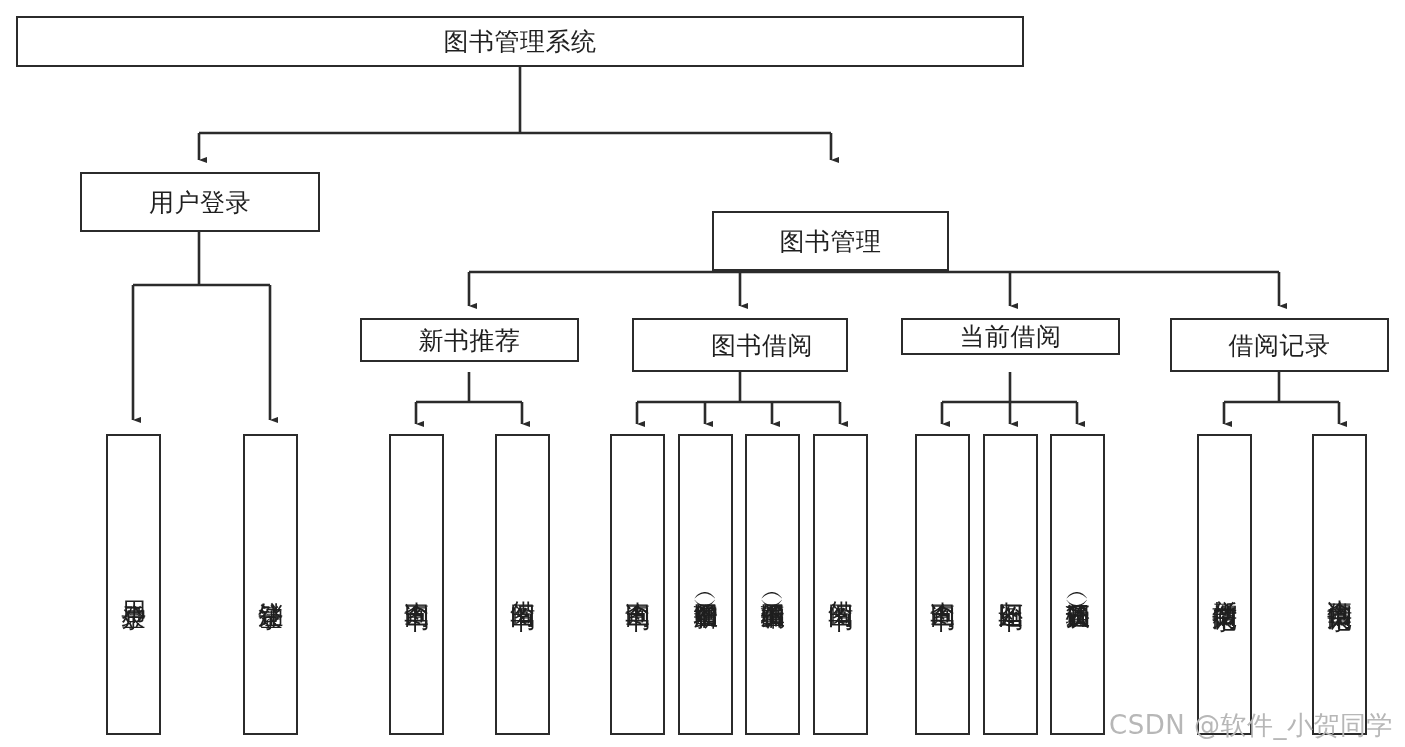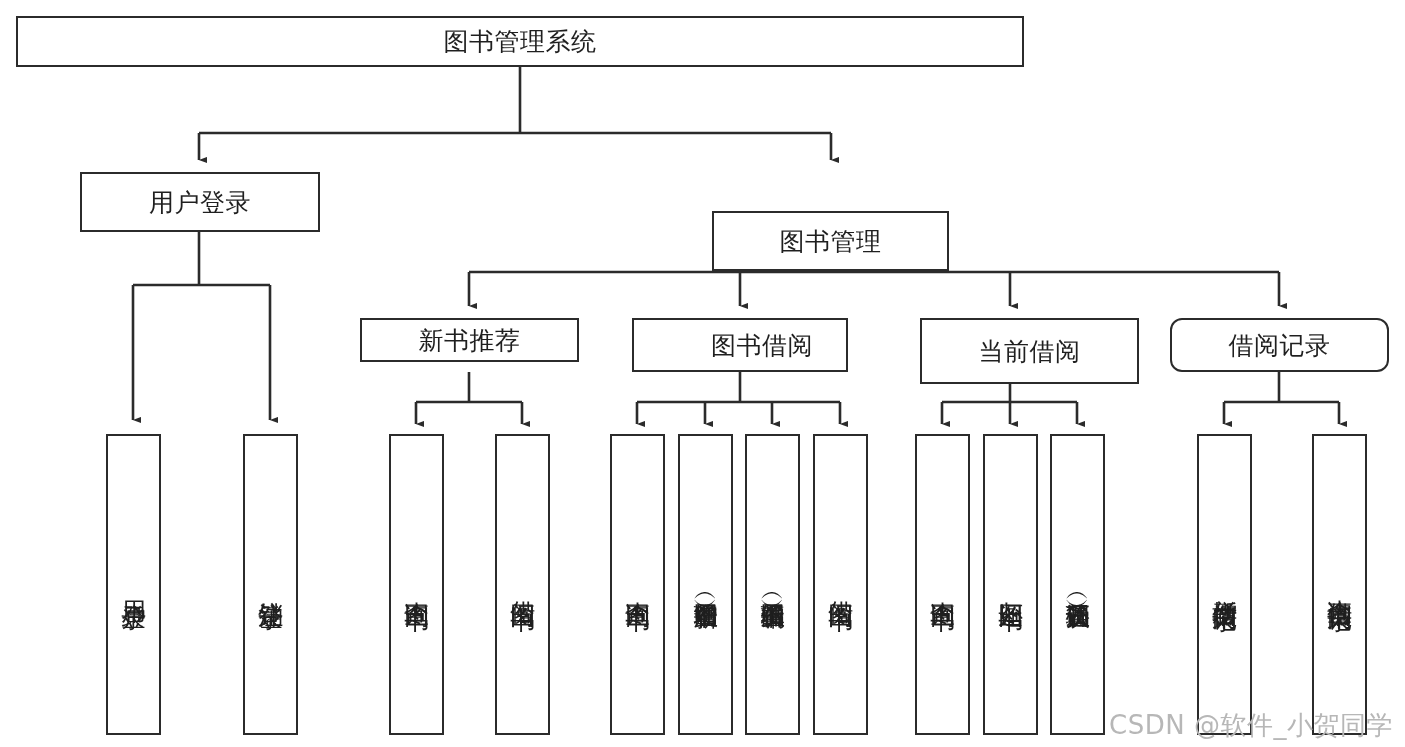--- a/index.html
+++ b/index.html
@@ -140,24 +140,24 @@
   <div class="node horiz" style="left:712px; top:172px; width:237px; height:60px;margin-top:39px;">
     <span class="label">图书管理</span>
   </div>
 
   <div class="node horiz" style="left:360px; top:318px; width:219px; height:44px;">
     <span class="label">新书推荐</span>
   </div>
   <div class="node horiz" style="left:632px; top:318px; width:216px; height:54px;padding-left:44px;">
     <span class="label">图书借阅</span>
   </div>
-  <div class="node horiz" style="left:901px; top:318px; width:219px; height:66px;margin-left:19px;">
+  <div class="node horiz" style="left:901px; top:318px; width:219px; height:37px;">
     <span class="label">当前借阅</span>
   </div>
-  <div class="node horiz" style="left:1170px; top:318px; width:219px; height:54px;border-radius:12px;">
+  <div class="node horiz" style="left:1170px; top:318px; width:219px; height:54px;">
     <span class="label">借阅记录</span>
   </div>
 
   <div class="node vert" style="left:106px; top:434px; width:55px; height:301px;">
     <span class="label">用户登录</span>
   </div>
   <div class="node vert" style="left:243px; top:434px; width:55px; height:301px;">
     <span class="label">注销登录</span>
   </div>
 

